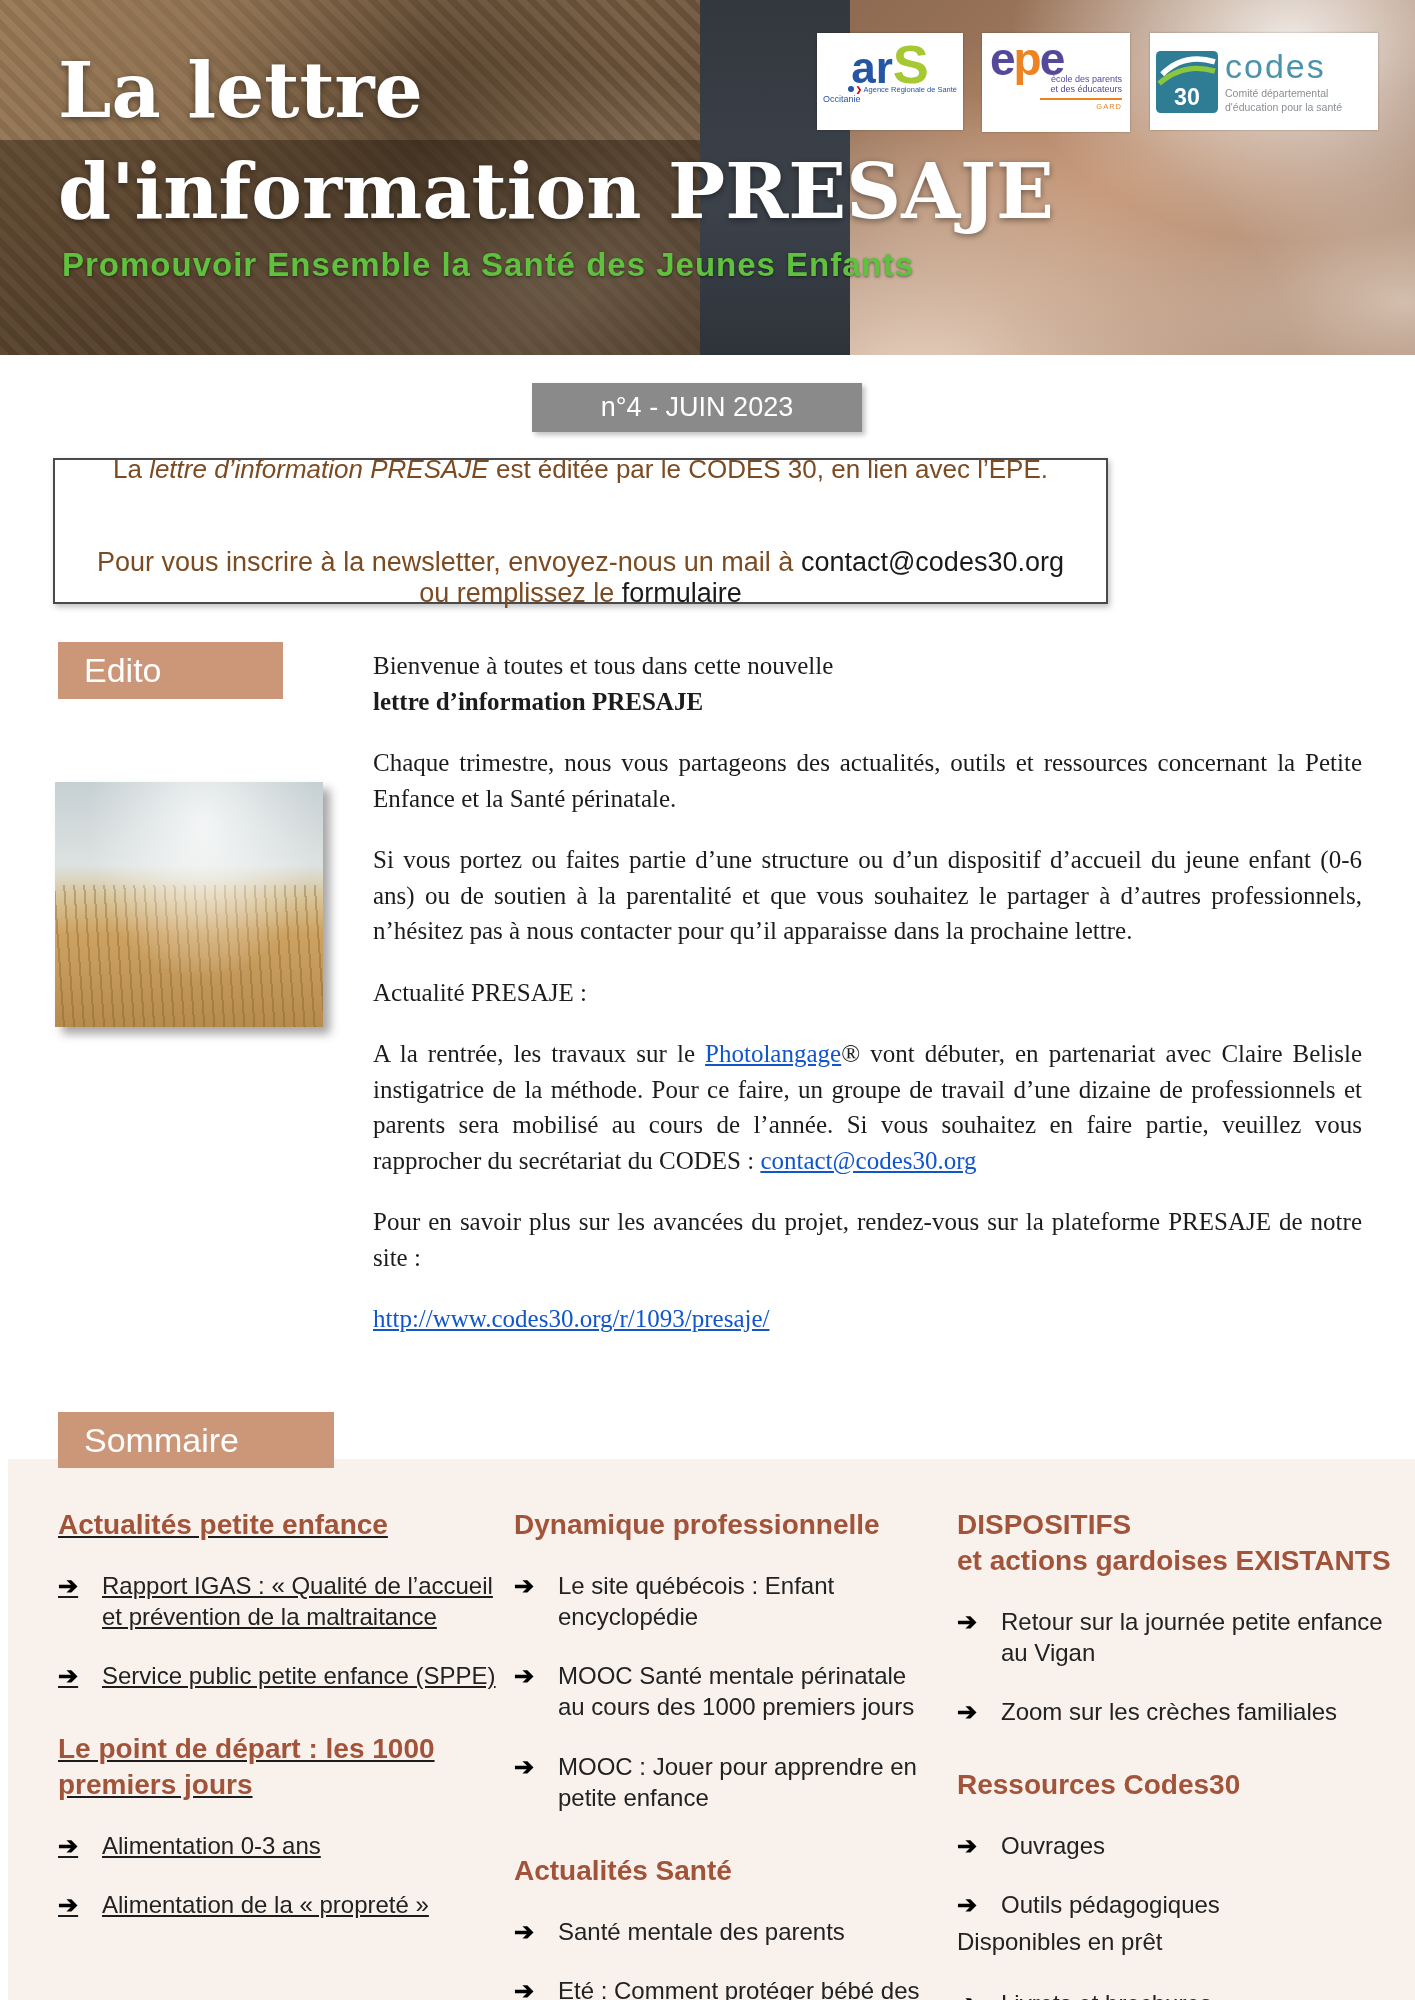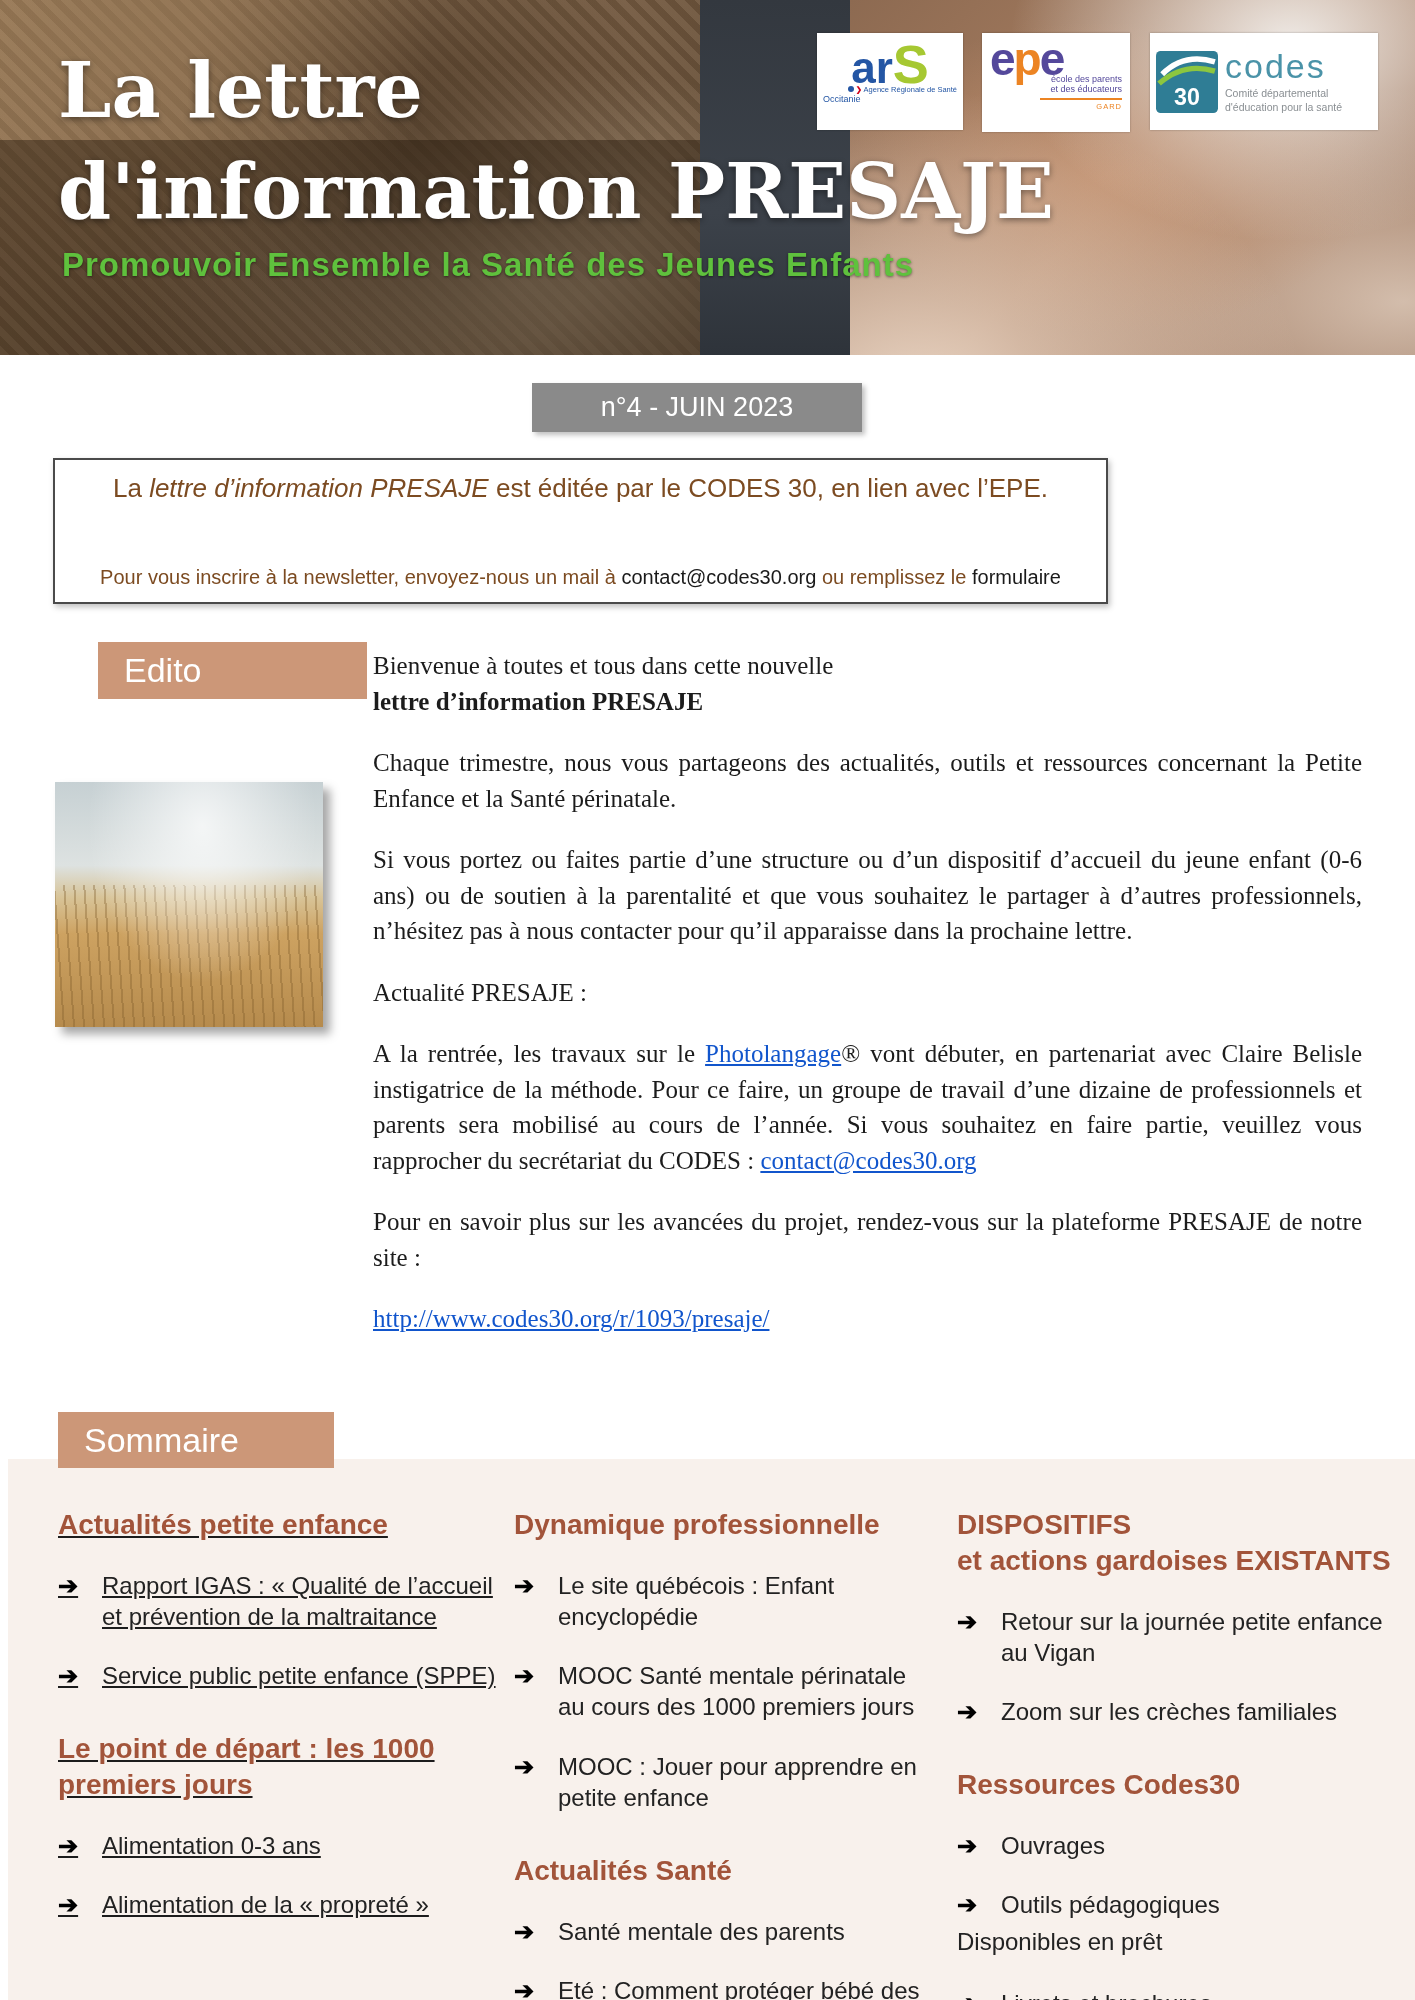--- a/index.html
+++ b/index.html
@@ -57,27 +57,27 @@
   .issue-badge{position:absolute;left:532px;top:383px;width:330px;height:49px;background:#8a8a8a;
     color:#fff;font-size:27px;text-align:center;line-height:49px;box-shadow:3px 3px 5px rgba(0,0,0,.25);}
 
   
   .intro-box{position:absolute;left:53px;top:458px;width:1055px;height:146px;box-sizing:border-box;
     border:2px solid #4a4a4a;box-shadow:2px 3px 6px rgba(0,0,0,.25);background:#fff;
     display:flex;flex-direction:column;justify-content:center;text-align:center;padding:10px 24px;gap:48px;}
   .intro-box p{margin:0;color:#7c4b21;}
   .intro-l1{font-size:26px;margin-bottom:14px !important;}
   .intro-l2{font-size:26px;font-style:italic;margin-bottom:18px !important;}
-  .intro-l3{font-size:20px;text-align:center;}
+  .intro-l3{font-size:27px;text-align:center;}
   .intro-dark{color:#1a1a1a;}
 
   
   .section-label{position:absolute;background:#cc9778;color:#fff;font-size:34px;
     padding-left:26px;box-sizing:border-box;display:flex;align-items:center;}
-  .edito-label{left:58px;top:642px;width:269px;height:57px;margin-left:40px;}
+  .edito-label{left:58px;top:642px;width:225px;height:57px;}
   .sommaire-label{left:58px;top:1412px;width:276px;height:56px;z-index:3;}
   .wheat{position:absolute;left:55px;top:782px;width:268px;height:245px;
     box-shadow:7px 7px 9px rgba(0,0,0,.35);
     background:
       radial-gradient(ellipse at 55% 18%, rgba(255,255,255,.75), transparent 55%),
       repeating-linear-gradient(86deg, rgba(0,0,0,0) 0 8px, rgba(125,90,40,.35) 8px 10px) 0 100%/100% 58% no-repeat,
       linear-gradient(to bottom,#c6d0d3 0%,#dde2e1 34%,#d8c498 47%,#cda261 62%,#b68b4d 100%);}
   .edito-body{position:absolute;left:373px;top:648px;width:1005px;font-size:25px;line-height:1.42;
     text-align:justify;color:#1c1c1c;}
   .edito-body p{margin:0 16px 26px 0;font-family:Liberation Serif, serif;}

